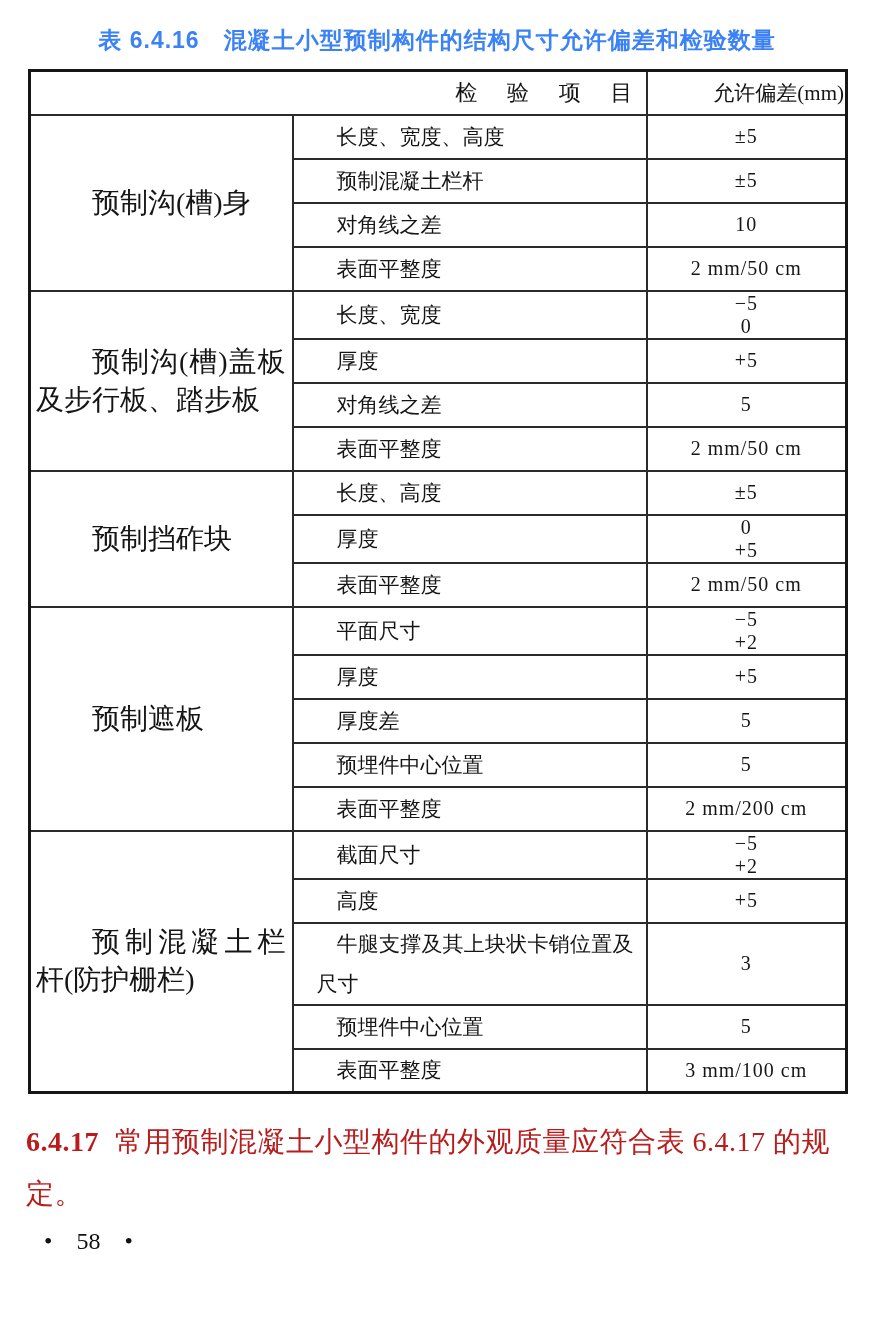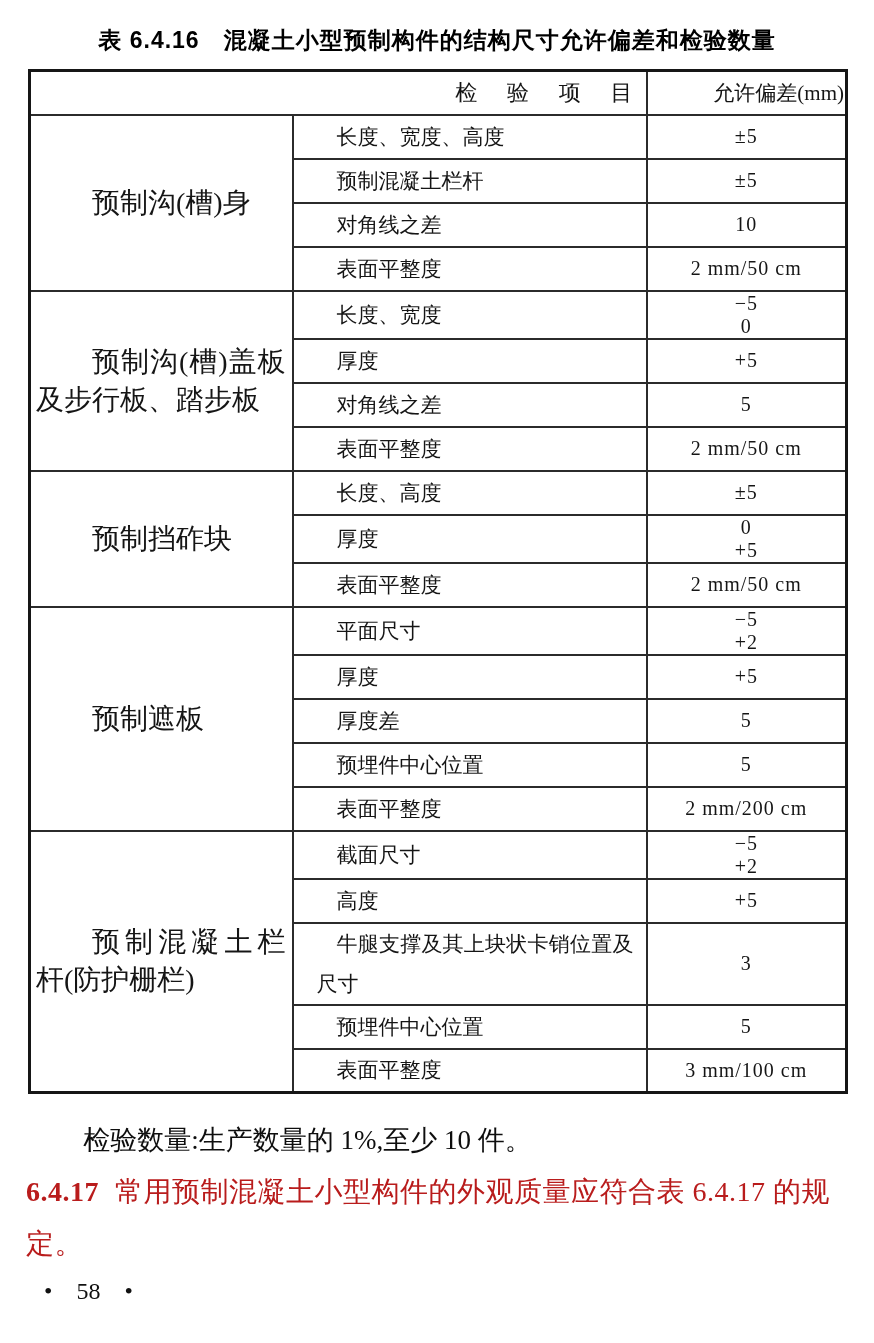--- a/index.html
+++ b/index.html
@@ -10,21 +10,21 @@
     font-family: "Liberation Serif", "DejaVu Serif", serif;
     overflow: hidden;
   }
   .doc-title {
     padding-top: 25px;
     text-align: center;
     font-family: "Liberation Sans", "DejaVu Sans", sans-serif;
     font-weight: bold;
     font-size: 23px;
     letter-spacing: 1px;
-    color: #000000;
+    color: #3b82f6;
   }
   table.spec {
     margin: 13px 0 0 28px;
     width: 817px;
     border-collapse: collapse;
     table-layout: fixed;
     border: 3px solid #161616;
   }
   table.spec td {
     border: 2px solid #2b2b2b;
@@ -254,20 +254,19 @@
   <tr class="r">
     <td class="item">表面平整度</td>
     <td class="val">
           <div class="vl">3 mm/100 cm</div>
         </td>
   </tr>
 </tbody>
   </table>
 
 <div class="notes">
-  <p class="note">检验数量:生产数量的 1%,至少 10 件。</p>
 </div>
 
 <p class="clause">
   <span class="clause-num">6.4.17</span><span>常用预制混凝土小型构件的外观质量应符合表 6.4.17 的规定。</span>
 </p>
 
 <div class="pageno">• 58 •</div>
 
 </body></html>

